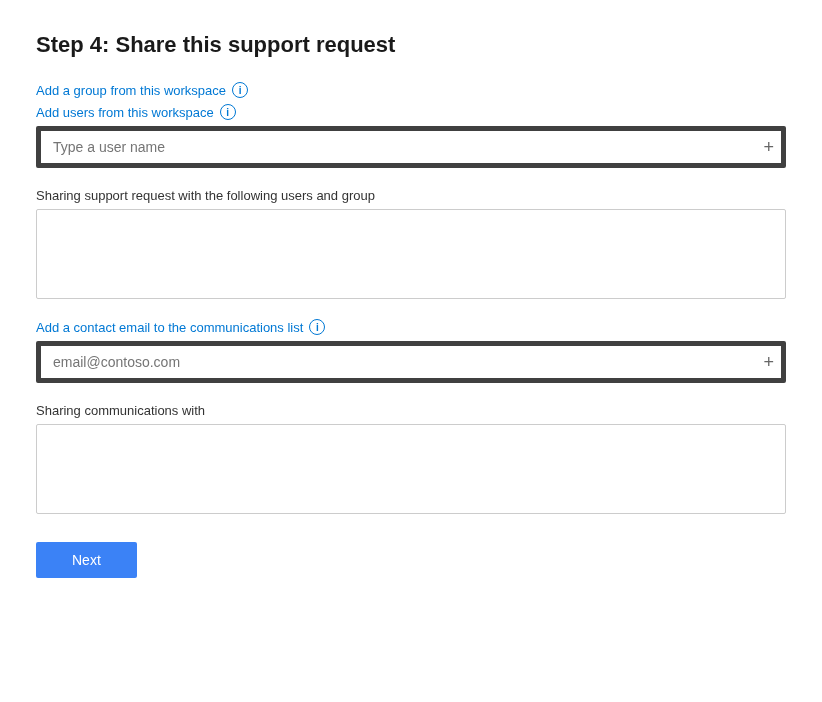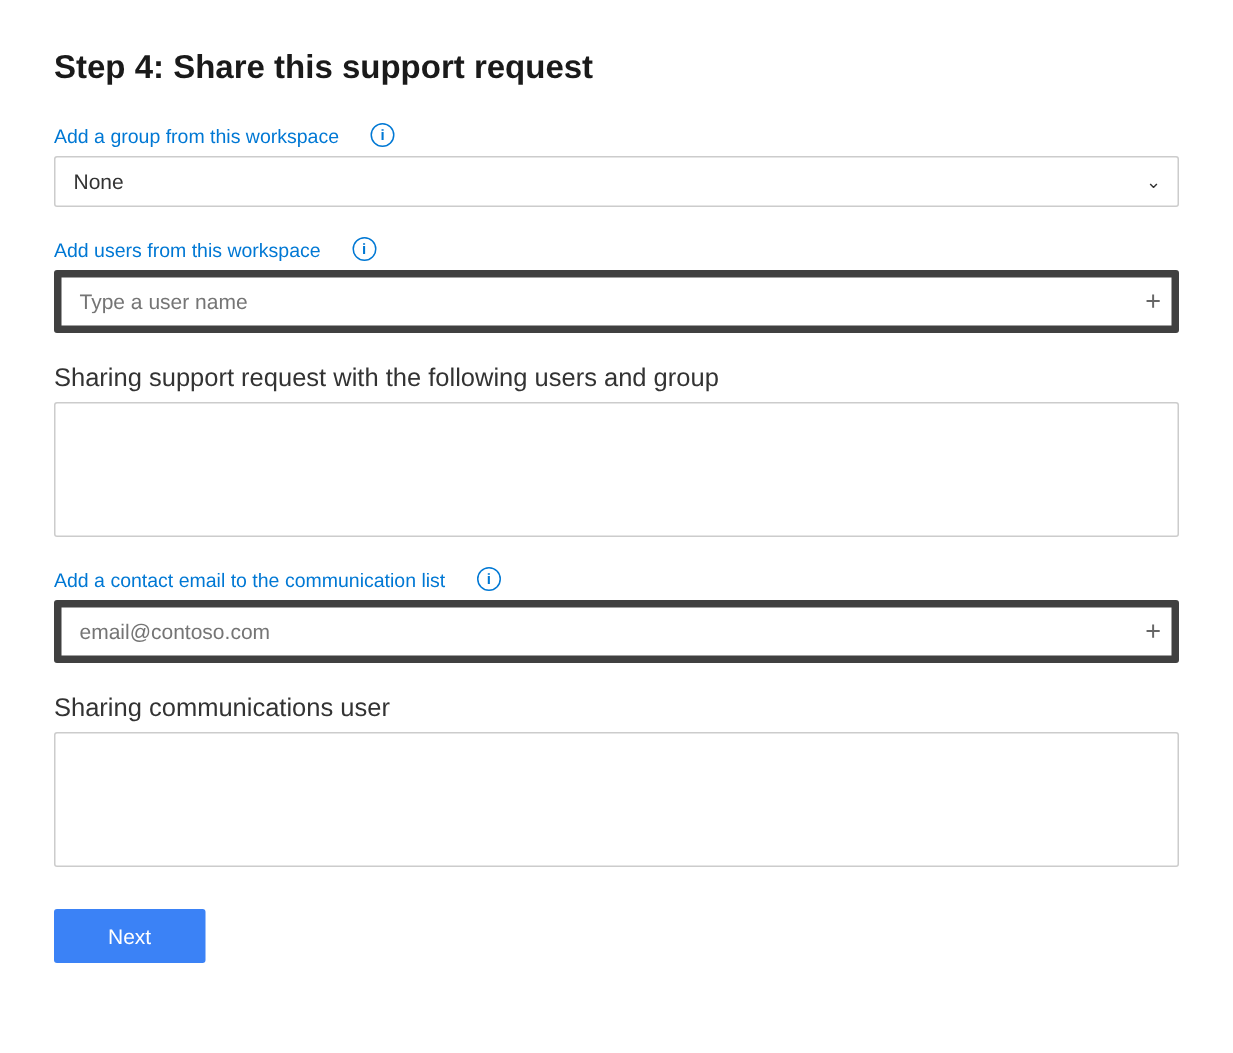--- a/index.html
+++ b/index.html
@@ -19,21 +19,21 @@
       color: #1a1a1a;
       margin-bottom: 24px;
     }
 
     .section-label {
       font-size: 13px;
       color: #0078d4;
       margin-bottom: 6px;
       display: flex;
       align-items: center;
-      gap: 21px;
+      gap: 6px;
     }
 
     .info-icon {
       display: inline-flex;
       align-items: center;
       justify-content: center;
       width: 16px;
       height: 16px;
       border: 1.5px solid #0078d4;
       border-radius: 50%;
@@ -92,21 +92,21 @@
       right: 12px;
       top: 50%;
       transform: translateY(-50%);
       font-size: 18px;
       color: #666;
       cursor: pointer;
       user-select: none;
     }
 
     .static-label {
-      font-size: 17px;
+      font-size: 13px;
       color: #333;
       margin-bottom: 6px;
     }
 
     .list-box {
       width: 100%;
       height: 90px;
       border: 1px solid #ccc;
       border-radius: 2px;
       background: #fff;
@@ -146,26 +146,20 @@
 
 
 <h1>Step 4: Share this support request</h1>
 
 
 <div>
   <div class="section-label">
     <span>Add a group from this workspace</span>
     <span class="info-icon">i</span>
   </div>
-  <div class="dropdown-wrapper">
-    <select class="dropdown-select">
-      <option value="None">None</option>
-    </select>
-    <span class="dropdown-chevron">⌄</span>
-  </div>
 </div>
 
 
 <div>
   <div class="section-label">
     <span>Add users from this workspace</span>
     <span class="info-icon">i</span>
   </div>
   <div class="input-wrapper">
     <input class="text-input" type="text" placeholder="Type a user name" style="">
@@ -175,32 +169,32 @@
 
 
 <div>
   <div class="static-label">Sharing support request with the following users and group</div>
   <div class="list-box"></div>
 </div>
 
 
 <div>
   <div class="section-label">
-    <span>Add a contact email to the communication list</span>
+    <span>Add a contact email to the communications list</span>
     <span class="info-icon">i</span>
   </div>
   <div class="input-wrapper">
     <input class="text-input" type="text" placeholder="email@contoso.com" style="">
     <span class="add-icon">+</span>
   </div>
 </div>
 
 
 <div>
-  <div class="static-label">Sharing communications user</div>
+  <div class="static-label">Sharing communications with</div>
   <div class="list-box"></div>
 </div>
 
 
 <button class="next-button">Next</button>
 
 
 
 
 </body></html>

